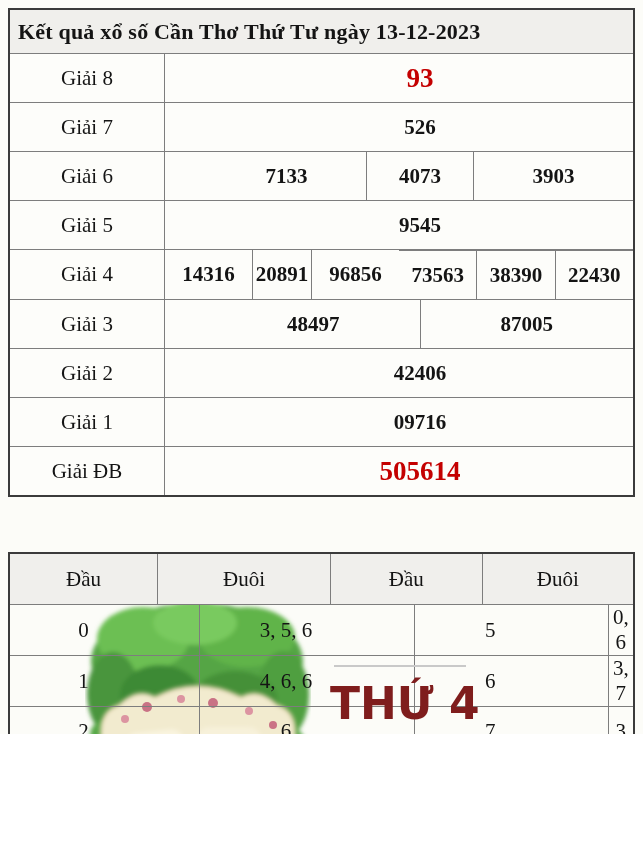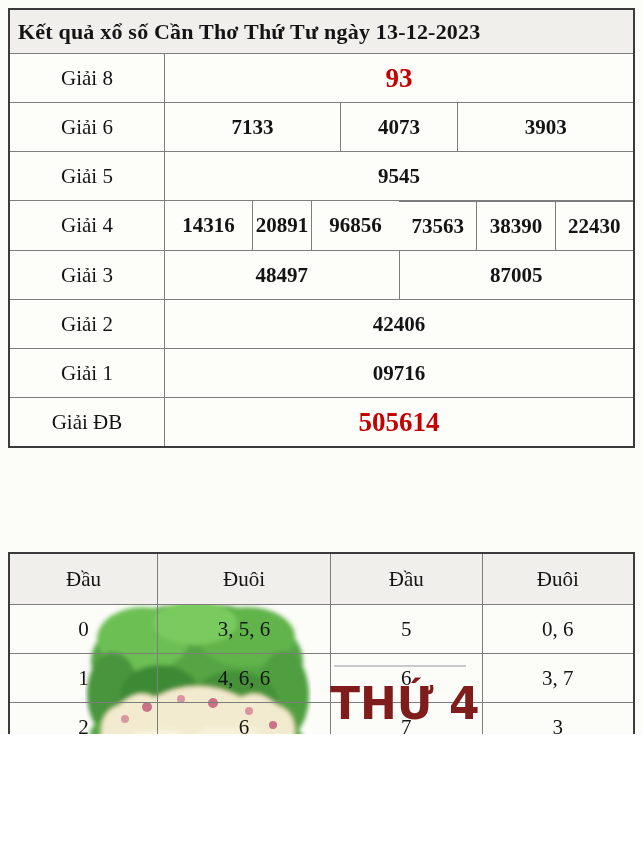--- a/index.html
+++ b/index.html
@@ -12,23 +12,23 @@
   .tbl1{top:8px;background:#fdfdfa;}
   .tbl2{top:552px;background:transparent;}
   .title-row{
     height:43px;line-height:43px;background:#f0efec;font-weight:bold;font-size:22px;
     padding-left:8px;border-bottom:1px solid #7d7d7d;letter-spacing:.2px;
   }
   .r{display:flex;border-bottom:1px solid #7d7d7d;}
   .r:last-child{border-bottom:none;}
   .lbl{flex:0 0 154px;border-right:1px solid #7d7d7d;display:flex;align-items:center;justify-content:center;font-size:21px;}
   .vals{flex:1;display:flex;min-width:0;}
-  .cell{flex:1;display:flex;align-items:center;justify-content:center;font-weight:bold;font-size:21px;border-left:1px solid #7d7d7d;min-width:0;}
+  .cell{flex:1;display:flex;align-items:center;justify-content:center;font-weight:bold;font-size:21px;border-left:1px solid #7d7d7d;min-width:0;text-align:center;}
   .cell:first-child{border-left:none;}
-  .h48{min-height:48px;}
+  .h48{min-height:48px;gap:42px;}
   .g4 .vals{flex-direction:row;}
   .subrow{display:flex;flex:1;min-height:48px;}
   .subrow + .subrow{border-top:1px solid #7d7d7d;}
   .w3a{flex:3;}.w3b{flex:2;}.w3c{flex:3;}
   .red{color:#c40000;font-size:27px;}
   
   .tbl2 .r.hdr{background:#f0efec;min-height:50px;}
   .tbl2 .cell{font-weight:normal;font-size:21px;background:transparent;}
   .tbl2 .c1{flex:0 0 23.6%;}
   .tbl2 .c2{flex:0 0 27.6%;}
@@ -122,20 +122,26 @@
   <div class="tbl tbl1">
     <div class="title-row">Kết quả xổ số Cần Thơ Thứ Tư ngày 13-12-2023</div>
 
     <div class="r h48">
       <div class="lbl">Giải 8</div>
       <div class="vals">
           <div class="cell red">93</div>
         </div>
     </div>
 
+    <div class="r h48">
+      <div class="lbl">Giải 7</div>
+      <div class="vals">
+          <div class="cell">526</div>
+        </div>
+    </div>
 
     <div class="r h48">
       <div class="lbl">Giải 6</div>
       <div class="vals">
         <div class="cell w3a">7133</div>
         <div class="cell w3b">4073</div>
         <div class="cell w3c">3903</div>
       </div>
     </div>
 

